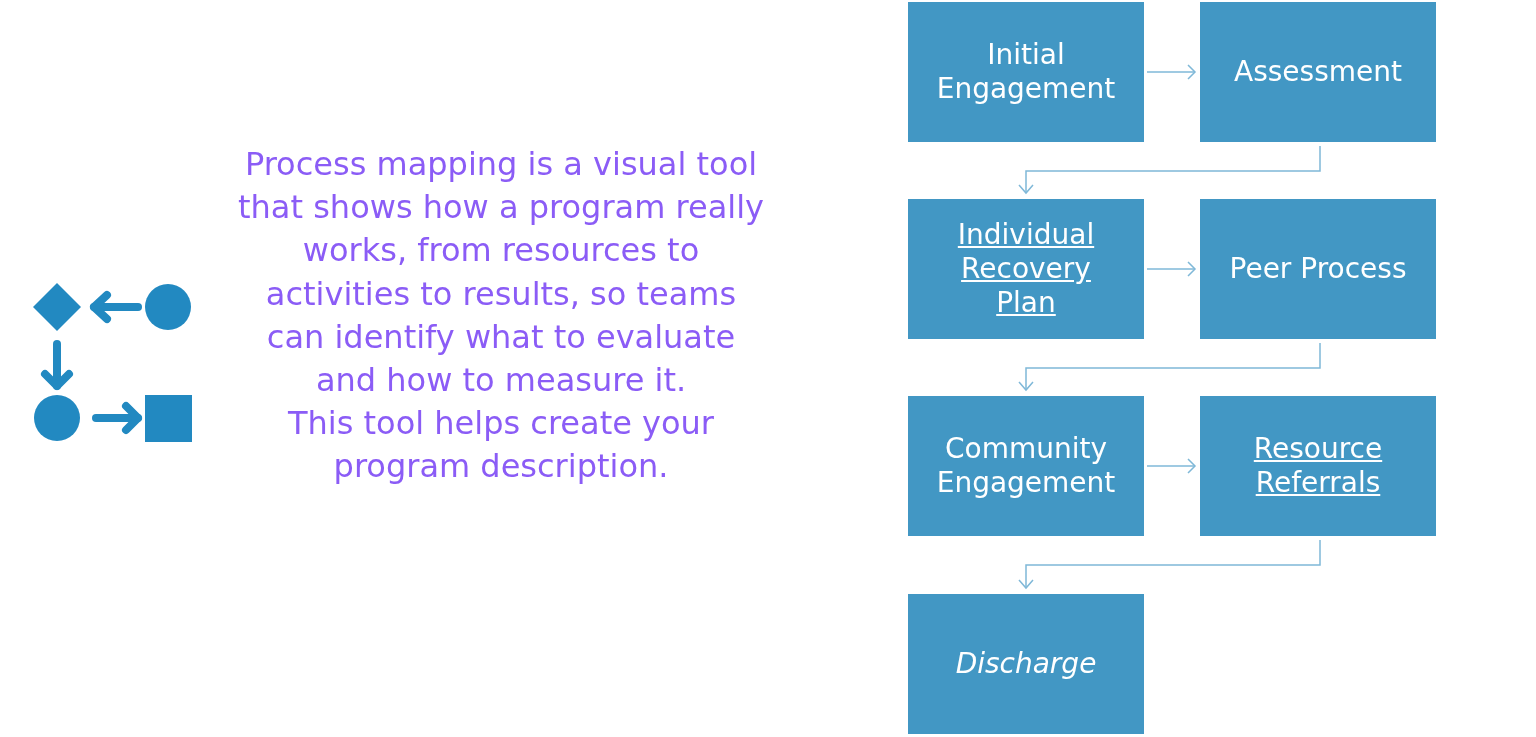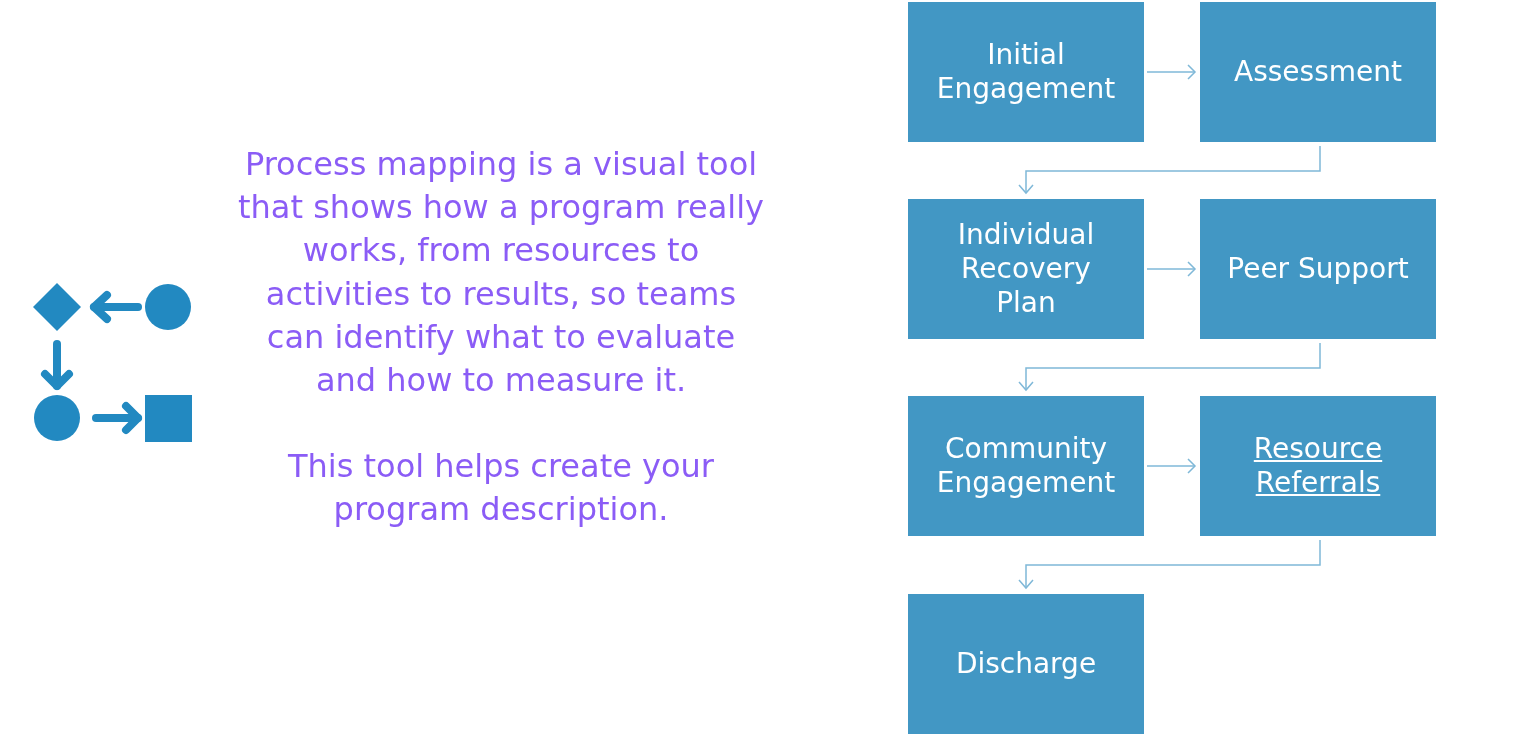--- a/index.html
+++ b/index.html
@@ -2,21 +2,21 @@
 <html><head>
   <meta charset="utf-8">
   <style>
     html, body { margin:0; padding:0; background:#ffffff; }
     body { width:1536px; height:737px; position:relative; overflow:hidden;
            font-family:"DejaVu Sans", sans-serif; }
     #icon { position:absolute; left:30px; top:280px; width:165px; height:165px; }
     #desc { position:absolute; left:238px; top:143px; width:526px; text-align:center;
             color:#8b5cf6; font-size:32px; line-height:43.2px; }
     #desc p { margin:0; }
-    #desc p + p { margin-top:43px; }
+    #desc p + p { }
     #flow { position:absolute; left:0; top:0; width:1536px; height:737px; }
     .box { position:absolute; width:236px; height:140px; background:#4297c4;
            color:#ffffff; display:flex; align-items:center; justify-content:center;
            text-align:center; font-size:28px; line-height:34px; box-sizing:border-box;
            padding:0 8px; }
     .box span { white-space:pre-line; }
   </style>
 </head>
 <body>
 
@@ -63,32 +63,32 @@
       <path d="M1320,540 L1320,565 L1026,565 L1026,588" fill="none" stroke="#7FB8D8" stroke-width="1.5"></path>
       <path d="M1019,580 L1026,588 L1033,580" fill="none" stroke="#7FB8D8" stroke-width="1.5"></path>
     </svg>
   <div class="box" style="left:908px;top:2px;">
     <span>Initial
 Engagement</span>
   </div>
   <div class="box" style="left:1200px;top:2px;">
     <span>Assessment</span>
   </div>
-  <div class="box" style="left:908px;top:199px;">
+  <div class="box" style="left:908px;top:199px;text-decoration:underline;">
     <span>Individual
 Recovery
 Plan</span>
   </div>
   <div class="box" style="left:1200px;top:199px;">
-    <span>Peer Support</span>
+    <span>Peer Process</span>
   </div>
   <div class="box" style="left:908px;top:396px;">
     <span>Community
 Engagement</span>
   </div>
   <div class="box" style="left:1200px;top:396px;text-decoration:underline;">
     <span>Resource
 Referrals</span>
   </div>
-  <div class="box" style="left:908px;top:594px;">
+  <div class="box" style="left:908px;top:594px;font-style:italic;">
     <span>Discharge</span>
   </div>
 </div>
 
 </body></html>

